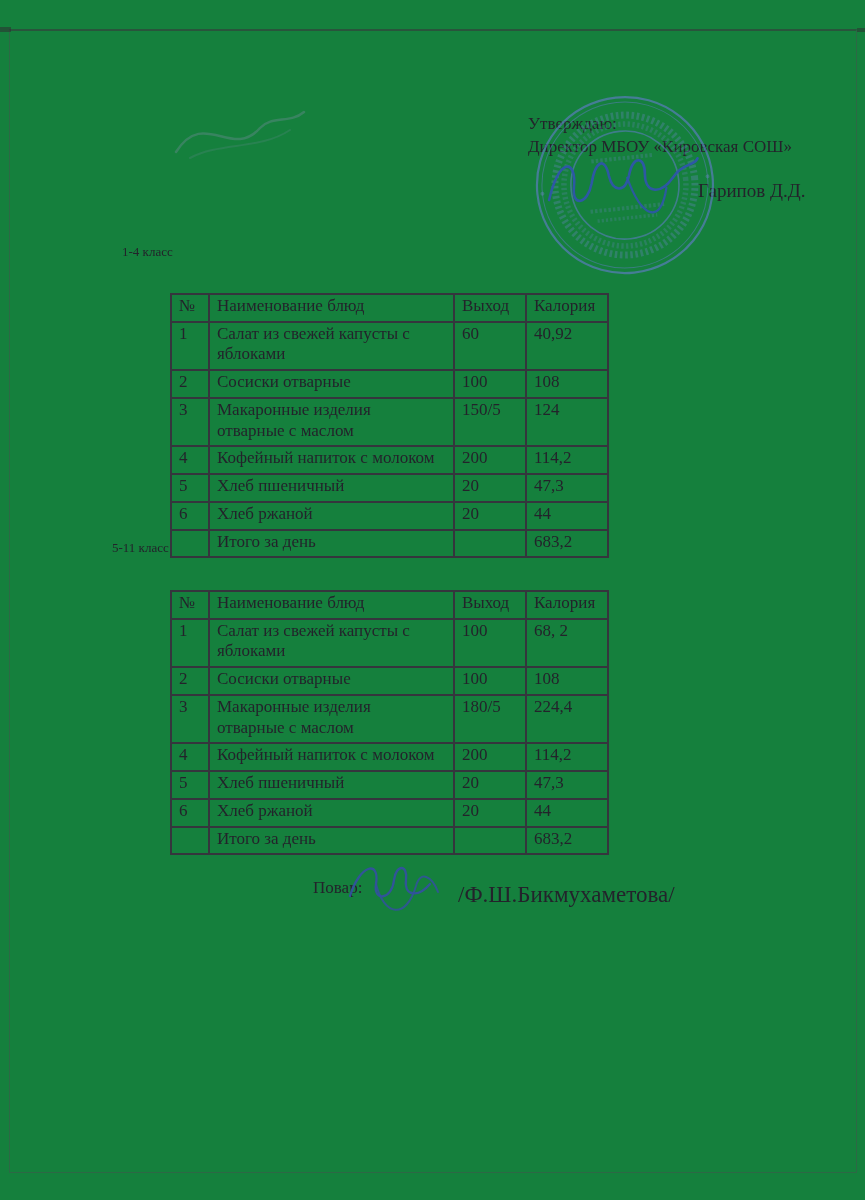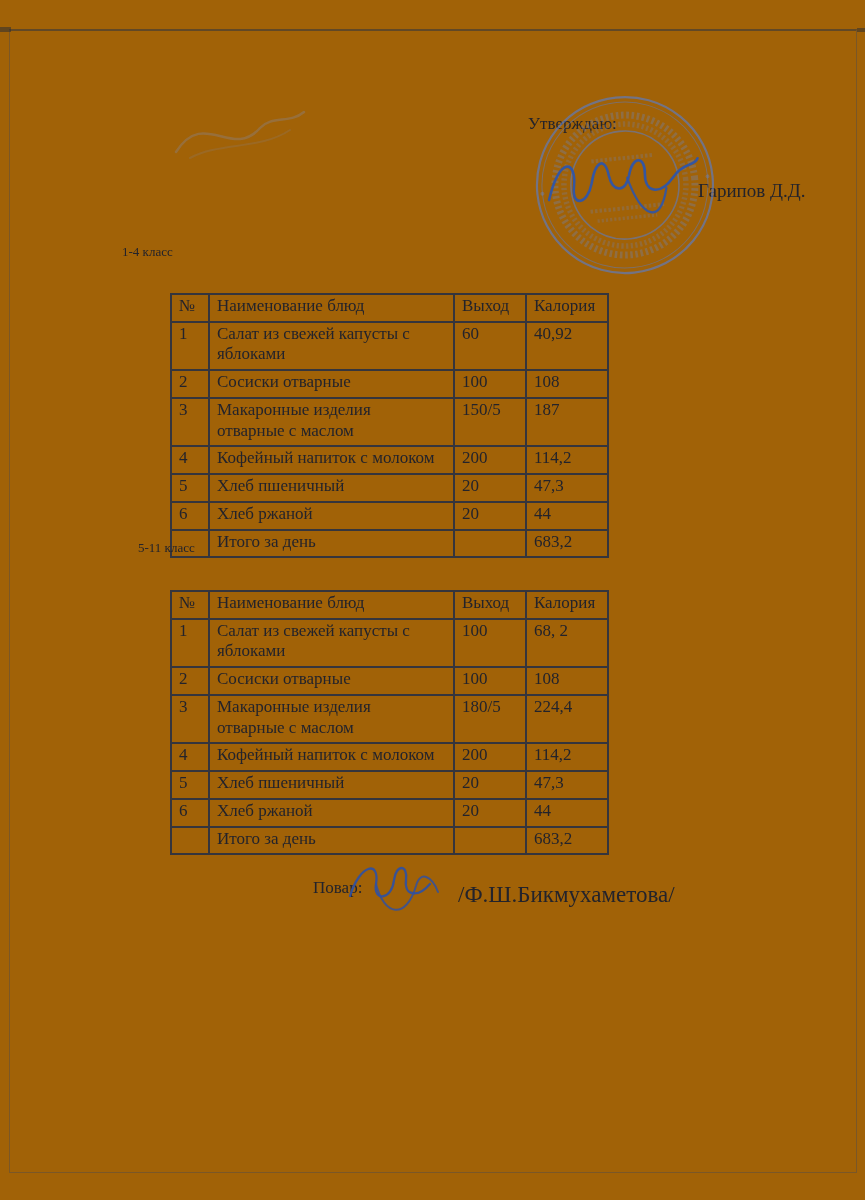--- a/index.html
+++ b/index.html
@@ -3,21 +3,21 @@
 <meta charset="utf-8">
 <style>
   html,body{margin:0;padding:0;}
   body{
     width:865px;height:1200px;
     background:#e9eae6;
     font-family:"Liberation Serif","DejaVu Serif",serif;
   }
   .page{
     position:relative;width:865px;height:1200px;overflow:hidden;
-    background:#a16207;
+    background:#15803d;
     color:#23232b;
   }
   .scan-frame{
     position:absolute;left:9px;right:8px;top:29px;bottom:27px;
     border:1px solid rgba(75,75,80,.45);
     border-top:2px solid rgba(55,55,60,.6);
     pointer-events:none;
   }
   .corner-tick{position:absolute;background:rgba(45,45,50,.55);}
   .tick-tl{left:0;top:27px;width:11px;height:5px;}
@@ -30,21 +30,21 @@
   .approver{
     left:698px;top:180px;font-size:19px;
   }
   .title-block{
     left:120px;top:196px;width:600px;text-align:center;
   }
   .title-main{font-size:18px;letter-spacing:.5px;}
   .title-date{font-size:17px;margin-top:3px;}
   .section-label{font-size:13px;}
   .sec1{left:122px;top:244px;}
-  .sec2{left:138px;top:540px;text-align:right;}
+  .sec2{left:112px;top:540px;text-align:right;}
   .menu-table{
     border-collapse:collapse;table-layout:fixed;width:437px;
     font-size:17px;line-height:1.22;color:#23232b;
   }
   .menu-table td,.menu-table th{
     border:2px solid #35353d;
     padding:1px 5px 4px 7px;
     text-align:left;vertical-align:top;font-weight:normal;
     overflow:hidden;
   }
@@ -71,20 +71,21 @@
   <div class="corner-tick tick-tl"></div>
   <div class="corner-tick tick-tr"></div>
 
   <svg class="abs sig sig-faint" viewBox="0 0 145 72">
     <path d="M8,52 C36,8 64,60 92,28 C104,15 122,24 136,12" fill="none" stroke="rgba(130,140,170,0.32)" stroke-width="2.5" stroke-linecap="round"></path>
     <path d="M22,58 C52,42 92,50 122,30" fill="none" stroke="rgba(130,140,170,0.18)" stroke-width="2" stroke-linecap="round"></path>
   </svg>
 
   <div class="abs approval">
     <div>Утверждаю:</div>
+    <div>Директор МБОУ «Кировская СОШ»</div>
   </div>
   <div class="abs approver">Гарипов Д.Д.</div>
 
   <svg class="abs stamp" viewBox="0 0 195 195">
     <circle cx="97" cy="97" r="88" fill="none" stroke="#5d7cc0" stroke-width="2.2" opacity="0.8"></circle>
     <circle cx="97" cy="97" r="83" fill="none" stroke="#5d7cc0" stroke-width="1" opacity="0.6"></circle>
     <circle cx="97" cy="97" r="54" fill="none" stroke="#5d7cc0" stroke-width="1.6" opacity="0.7"></circle>
     <circle cx="97" cy="97" r="70" fill="none" stroke="#6a86c4" stroke-width="7" stroke-dasharray="2.6 2.6" opacity="0.38"></circle>
     <circle cx="97" cy="97" r="61" fill="none" stroke="#6a86c4" stroke-width="5.5" stroke-dasharray="2.3 2.4" opacity="0.3"></circle>
     <path d="M66,70 h62" fill="none" stroke="#6a86c4" stroke-width="4" stroke-dasharray="2.5 2" opacity="0.3"></path>
@@ -131,21 +132,21 @@
         <td>2</td>
         <td class="name">Сосиски отварные</td>
         <td>100</td>
         <td>108</td>
       </tr>
       <tr>
         <td>3</td>
         <td class="name">Макаронные изделия
 отварные с маслом</td>
         <td>150/5</td>
-        <td>187</td>
+        <td>124</td>
       </tr>
       <tr>
         <td>4</td>
         <td class="name">Кофейный напиток с молоком</td>
         <td>200</td>
         <td>114,2</td>
       </tr>
       <tr>
         <td>5</td>
         <td class="name">Хлеб пшеничный</td>

